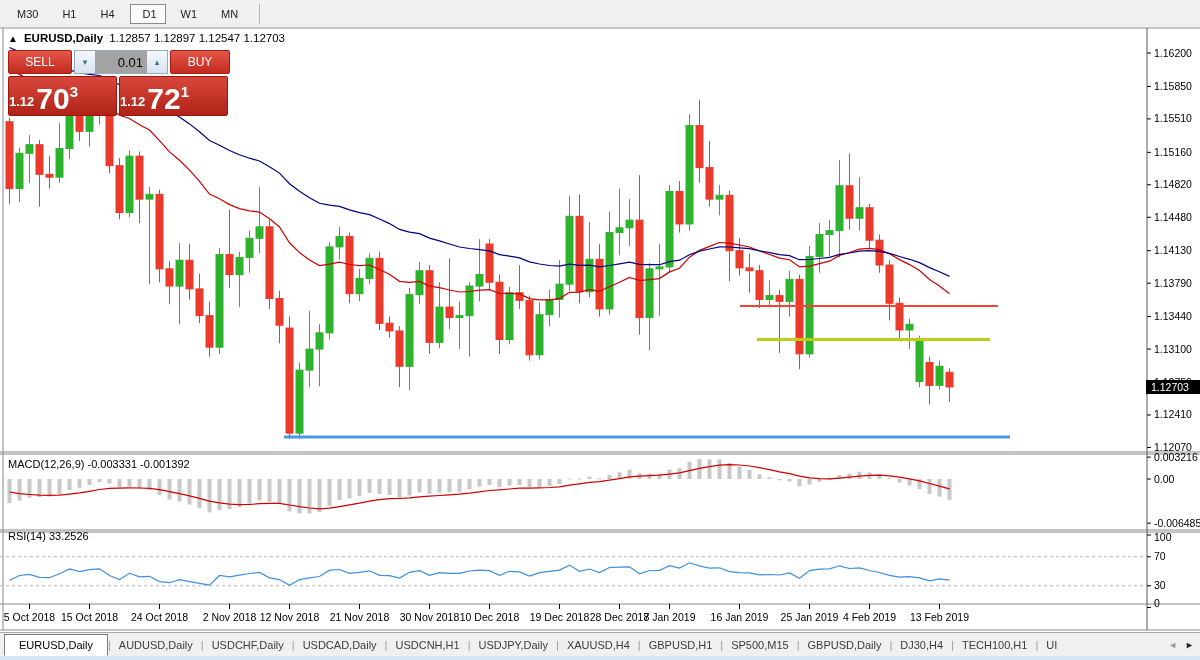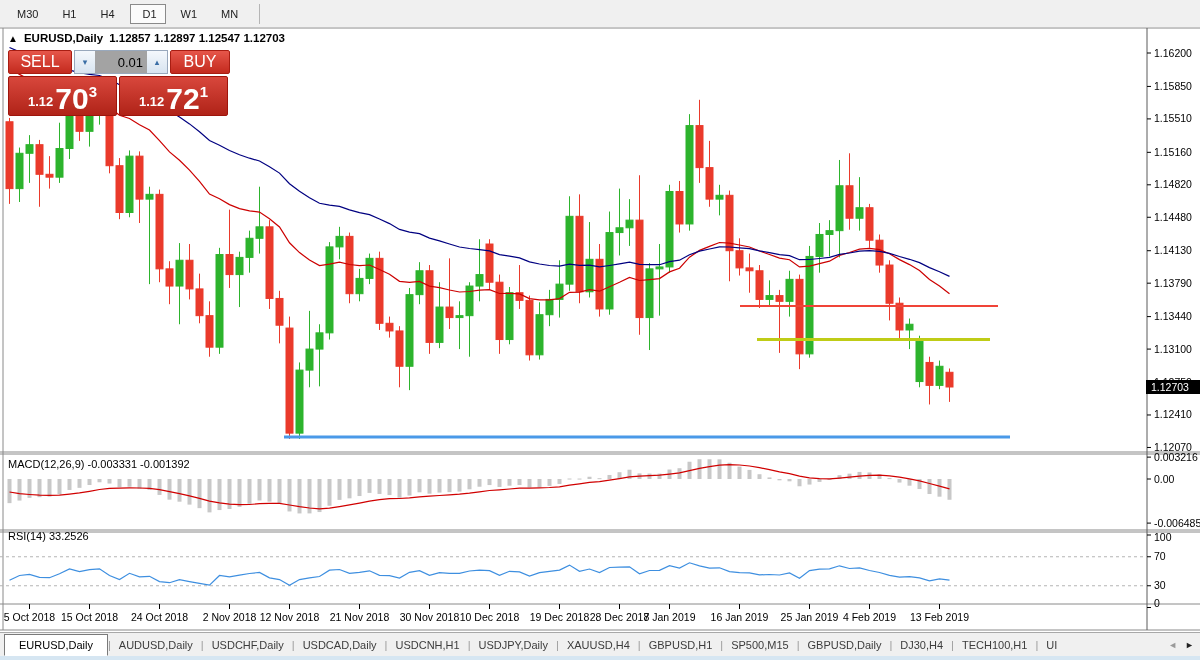--- a/index.html
+++ b/index.html
@@ -20,41 +20,41 @@
     display:flex; align-items:center;
   }
   .tf-btn.active { background:#fbfbfb; border:1px solid #8a8a8a;padding-left:12px; }
   .tb-sep { width:1px; height:20px; background:#b5b5b5; margin:0 6px; }
   
   #chart-title {
     position:absolute; top:32px; left:8px; font-size:11.5px; color:#000;
     display:flex; align-items:center; gap:6px; z-index:5; font-weight:bold;
   }
   #chart-title .marker { font-size:10px; font-weight:normal; }
-  #chart-title .vals { font-weight:bold; }
+  #chart-title .vals { font-weight:normal; }
   
   #trade-panel { position:absolute; top:50px; left:8px; z-index:6; width:222px; }
   #trade-row1 { display:flex; height:24px; }
   .tp-btn {
-    color:#fff; font-size:16px; display:flex; align-items:center; justify-content:center;
+    color:#fff; font-size:12px; display:flex; align-items:center; justify-content:center;
     background:linear-gradient(#e6564a,#c32a1e); border:1px solid #a81d12; border-radius:2px;
   }
   #sell-btn { width:64px; }
   #buy-btn  { width:60px; margin-left:2px; }
   #vol-spin { display:flex; width:94px; margin-left:2px; border:1px solid #98a8bc; background:#fff; }
   .spin-btn {
     width:20px; background:linear-gradient(#f4f8fc,#d8e4f0); color:#3a6ea5;
     display:flex; align-items:center; justify-content:center; font-size:9px;
   }
   #vol-value { flex:1; font-size:13px; color:#000; display:flex; align-items:center; justify-content:flex-end; padding-right:4px; background:#a3a3a3; }
   #trade-row2 { display:flex; margin-top:2px; height:40px; }
   .quote-box {
     width:109px; color:#fff; border-radius:2px; border:1px solid #9e150c;
     background:linear-gradient(#d8473c,#b02318);
-    display:flex; align-items:flex-end; justify-content:center; padding-bottom:3px;
+    display:flex; align-items:flex-end; padding-bottom:3px;
   }
   .quote-box + .quote-box { margin-left:2px; }
   .q-prefix { font-size:13px; font-weight:bold; margin-bottom:3px; }
   .q-big { font-size:30px; font-weight:bold; line-height:26px; margin-left:2px; }
   .q-sup { font-size:15px; font-weight:bold; position:relative; top:-12px; }
   
   .pane-label { position:absolute; left:8px; font-size:11px; color:#000; z-index:4; }
   
   #tabbar {
     position:absolute; top:632px; left:0; width:1200px; height:24px;

